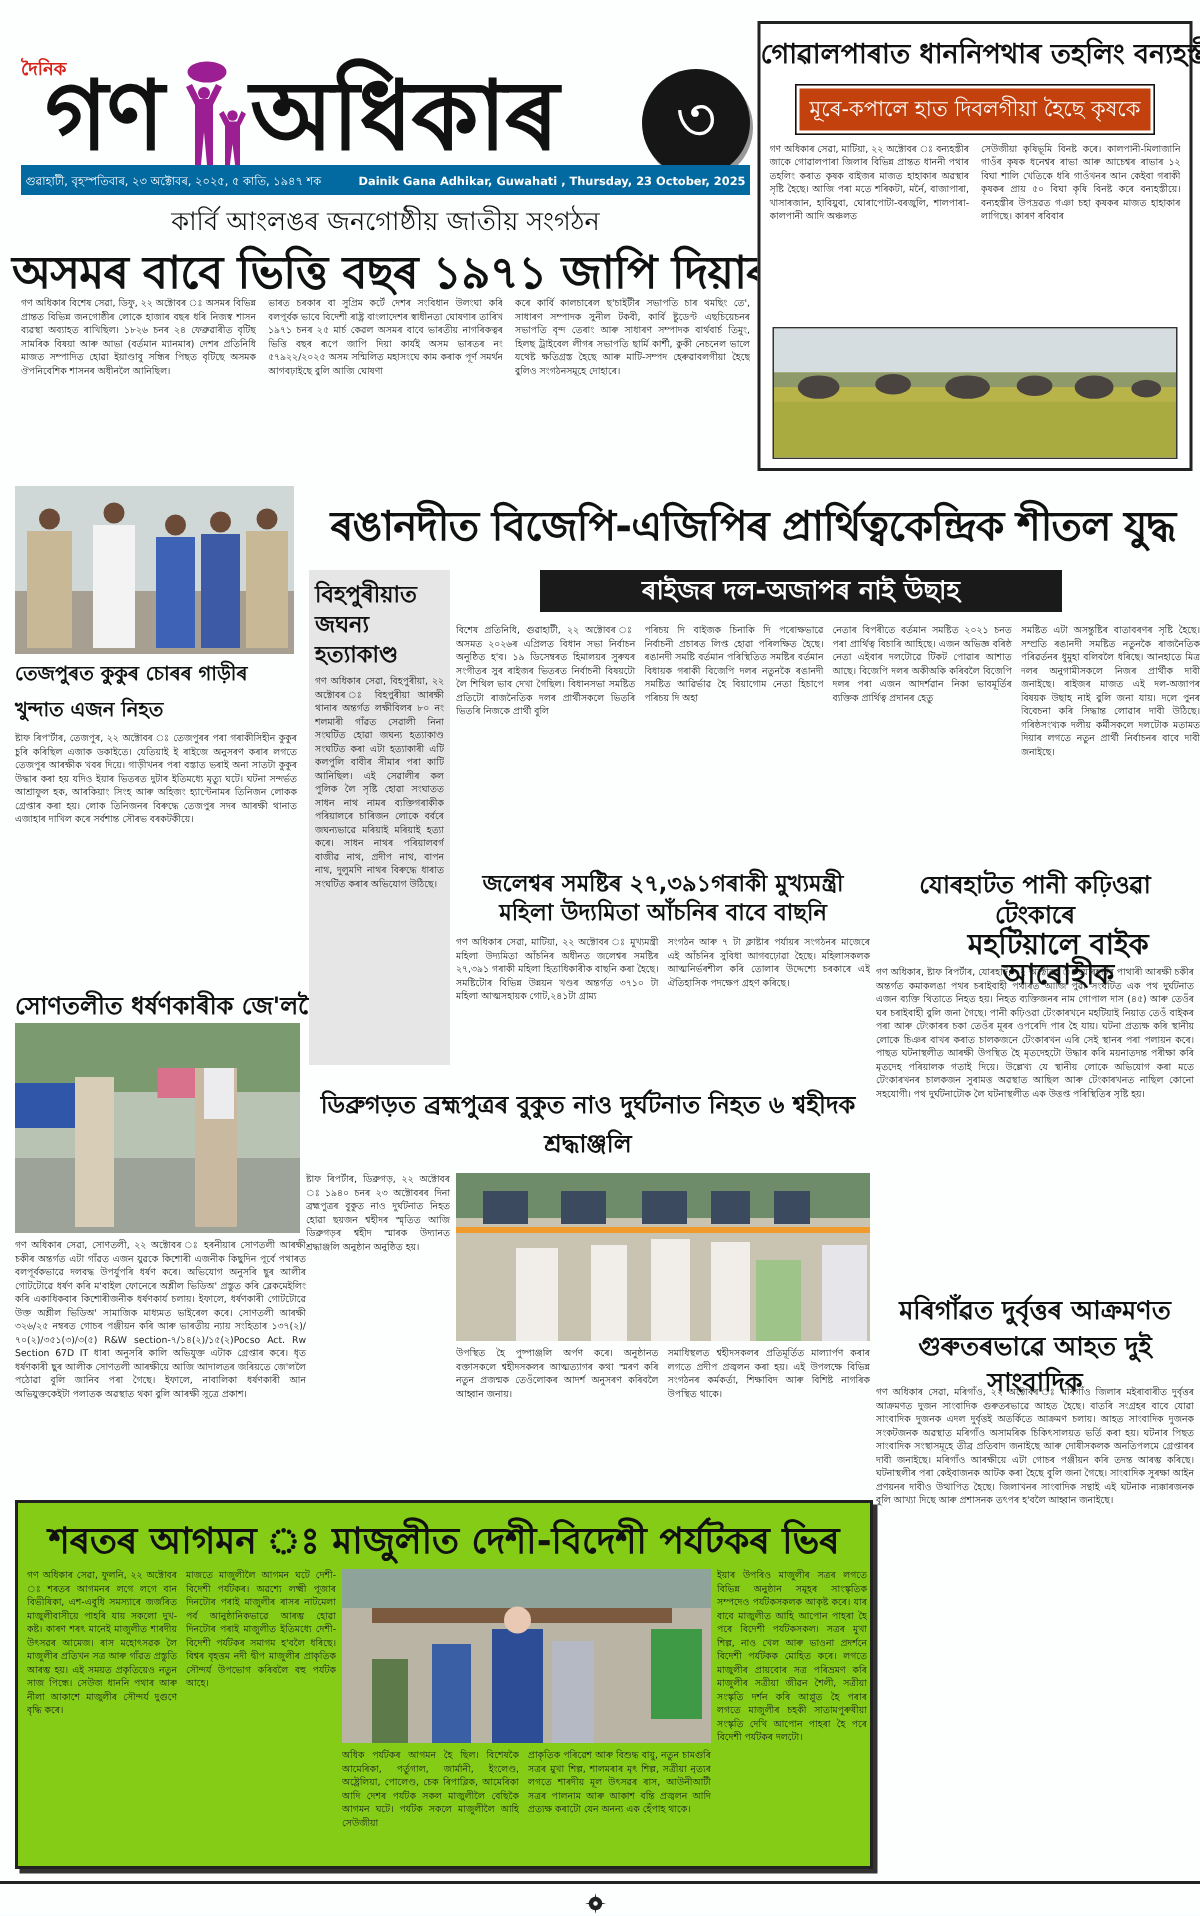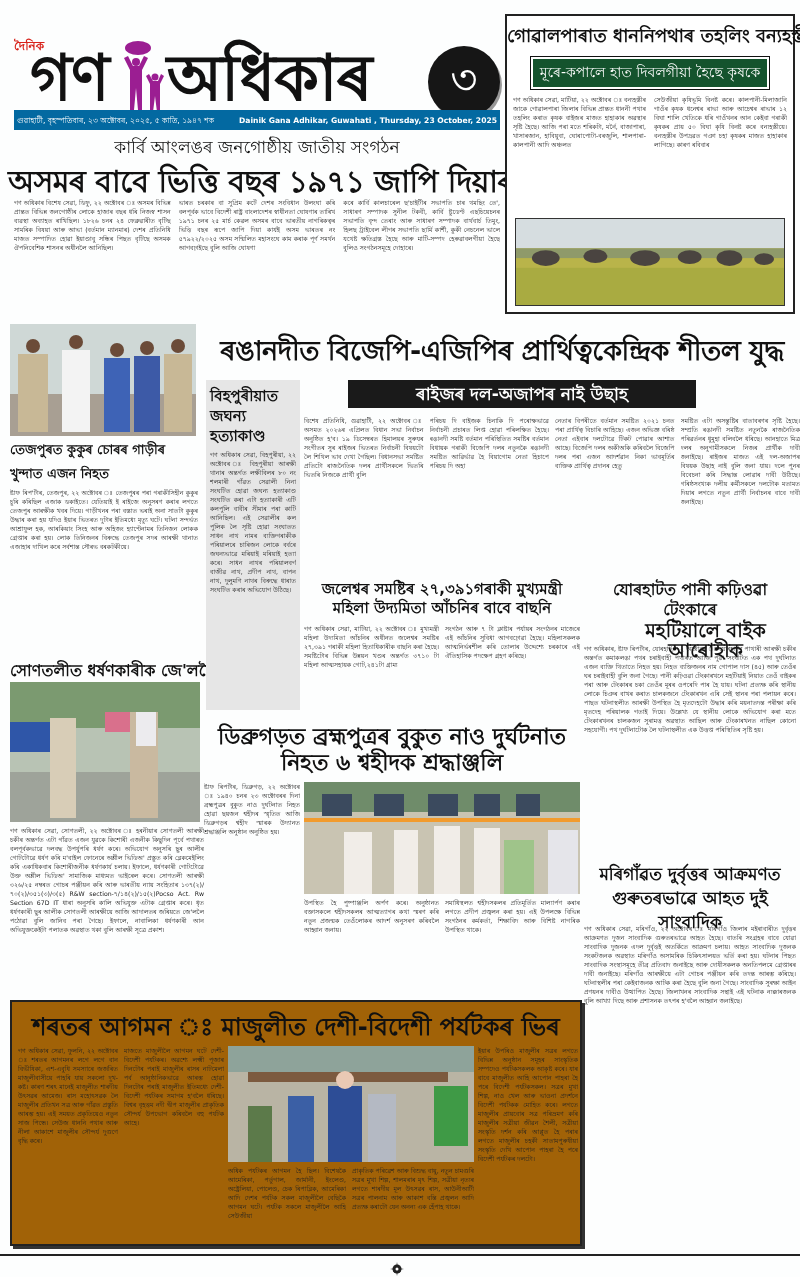--- a/index.html
+++ b/index.html
@@ -17,64 +17,64 @@
   .kicker1 { position: absolute; left: 14px; top: 134px; width: 486px; text-align: center; font-size: 17px; }
   .head1 { position: absolute; left: 8px; top: 158px; width: 492px; text-align: center; font-size: 30px; font-weight: bold; white-space: nowrap; letter-spacing: -0.5px; }
 
   .body { font-size: 6.2px; line-height: 9px; color: #222; text-align: justify; overflow: hidden; }
   .cols3 { position: absolute; left: 14px; top: 198px; width: 486px; height: 104px; display: flex; gap: 8px; }
   .cols3 > div { flex: 1; }
 
   
   .eleph { position: absolute; left: 505px; top: 14px; width: 290px; height: 300px; border: 2px solid #222; background: #fff; }
   .eleph .h { text-align: center; font-size: 18px; font-weight: bold; padding-top: 6px; white-space: nowrap; }
-  .eleph .bar { margin: 4px 24px 0; background: #14532d; color: #fff; text-align: center; font-size: 14px; padding: 2px 0; border: 2px double #fff; outline: 1px solid #111; }
+  .eleph .bar { margin: 4px 24px 0; background: #c2410c; color: #fff; text-align: center; font-size: 14px; padding: 2px 0; border: 2px double #fff; outline: 1px solid #111; }
   .eleph .cols { display: flex; gap: 8px; padding: 6px 6px 0; height: 104px; }
   .eleph .cols > div { flex: 1; }
   .eleph .photo { position: absolute; left: 8px; bottom: 6px; width: 270px; height: 88px; border: 1px solid #333; }
 
   
   .photo { background: linear-gradient(180deg, #d9e6d0 0%, #b8c9a8 40%, #8c9b7f 100%); }
   .ph1 { position: absolute; left: 10px; top: 324px; width: 186px; height: 112px; }
   .head-dog { position: absolute; left: 10px; top: 438px; width: 190px; font-size: 13px; line-height: 24px; font-weight: bold; }
   .dog-body { position: absolute; left: 10px; top: 488px; width: 188px; height: 168px; }
   .head-son { position: absolute; left: 10px; top: 658px; width: 190px; text-align: center; font-size: 16px; font-weight: bold; white-space: nowrap; }
   .ph2 { position: absolute; left: 10px; top: 682px; width: 190px; height: 140px; }
   .son-body { position: absolute; left: 10px; top: 826px; width: 194px; height: 178px; }
 
   
   .bihp { position: absolute; left: 206px; top: 380px; width: 94px; height: 330px; background: #e6e6e6; padding: 6px 4px; }
   .bihp .t { text-align: left; font-size: 15px; line-height: 20px; font-weight: bold; }
   .bihp .body { margin-top: 4px; height: 240px; }
 
   
   .head2 { position: absolute; left: 204px; top: 330px; width: 596px; text-align: center; font-size: 27px; font-weight: bold; white-space: nowrap; letter-spacing: -0.5px; }
-  .blackbar { position: absolute; left: 348px; top: 380px; width: 348px; height: 28px; background: #1a1a1a; color: #fff; text-align: center; font-size: 17px; line-height: 28px; font-weight: bold; }
+  .blackbar { position: absolute; left: 360px; top: 380px; width: 348px; height: 28px; background: #1a1a1a; color: #fff; text-align: center; font-size: 17px; line-height: 28px; font-weight: bold; }
   .rangcols { position: absolute; left: 304px; top: 416px; width: 496px; height: 140px; display: flex; gap: 6px; }
   .rangcols > div { flex: 1; }
 
   .head-jal { position: absolute; left: 304px; top: 580px; width: 276px; text-align: center; font-size: 15px; line-height: 19px; font-weight: bold; }
   .jalcols { position: absolute; left: 304px; top: 624px; width: 276px; height: 80px; display: flex; gap: 6px; }
   .jalcols > div { flex: 1; }
 
   .head-jor { position: absolute; left: 584px; top: 580px; width: 212px; text-align: center; font-size: 16px; line-height: 20px; font-weight: bold; }
   .head-jor .big { font-size: 19px; margin-left: 31px; }
   .jor-body { position: absolute; left: 584px; top: 644px; width: 212px; height: 196px; }
 
-  .head-dib { position: absolute; left: 204px; top: 724px; width: 376px; text-align: center; font-size: 22px; line-height: 26px; font-weight: bold; white-space: nowrap; }
+  .head-dib { position: absolute; left: 204px; top: 724px; width: 376px; text-align: center; font-size: 16px; line-height: 26px; font-weight: bold; white-space: nowrap; }
   .dib-body { position: absolute; left: 204px; top: 782px; width: 96px; height: 220px; }
   .ph3 { position: absolute; left: 304px; top: 782px; width: 276px; height: 112px; background: linear-gradient(180deg, #7ea37a 0%, #c7c3b3 40%, #ece6df 65%, #b09a8a 100%); }
   .dibcols { position: absolute; left: 304px; top: 898px; width: 276px; height: 104px; display: flex; gap: 6px; }
   .dibcols > div { flex: 1; }
 
   .head-mor { position: absolute; left: 584px; top: 846px; width: 212px; text-align: center; font-size: 17px; line-height: 24px; font-weight: bold; margin-top: 16px; }
   .mor-body { position: absolute; left: 584px; top: 924px; width: 212px; height: 330px; }
 
   
-  .maj { position: absolute; left: 10px; top: 1000px; width: 572px; height: 246px; border: 2px solid #222; box-shadow: 3px 3px 0 #333; background: #a16207; }
+  .maj { position: absolute; left: 10px; top: 1000px; width: 572px; height: 246px; border: 2px solid #222; box-shadow: 3px 3px 0 #333; background: #84cc16; }
   .maj .h { text-align: center; font-size: 24px; font-weight: bold; padding-top: 6px; white-space: nowrap; }
   .maj .c1 { position: absolute; left: 6px; top: 44px; width: 100px; height: 196px; }
   .maj .c2 { position: absolute; left: 112px; top: 44px; width: 100px; height: 196px; }
   .maj .ph { position: absolute; left: 216px; top: 44px; width: 246px; height: 116px; background: linear-gradient(180deg, #8ea39a 0%, #c9c4b3 40%, #5d6b8e 70%, #403c35 100%); }
   .maj .c3 { position: absolute; left: 466px; top: 44px; width: 100px; height: 196px; }
   .maj .c4 { position: absolute; left: 216px; top: 164px; width: 118px; height: 76px; }
   .maj .c5 { position: absolute; left: 340px; top: 164px; width: 122px; height: 76px; }
 
   .footline { position: absolute; left: 0; top: 1254px; width: 800px; height: 2px; background: #222; }
   .compass { position: absolute; left: 390px; top: 1262px; width: 14px; height: 14px; }

